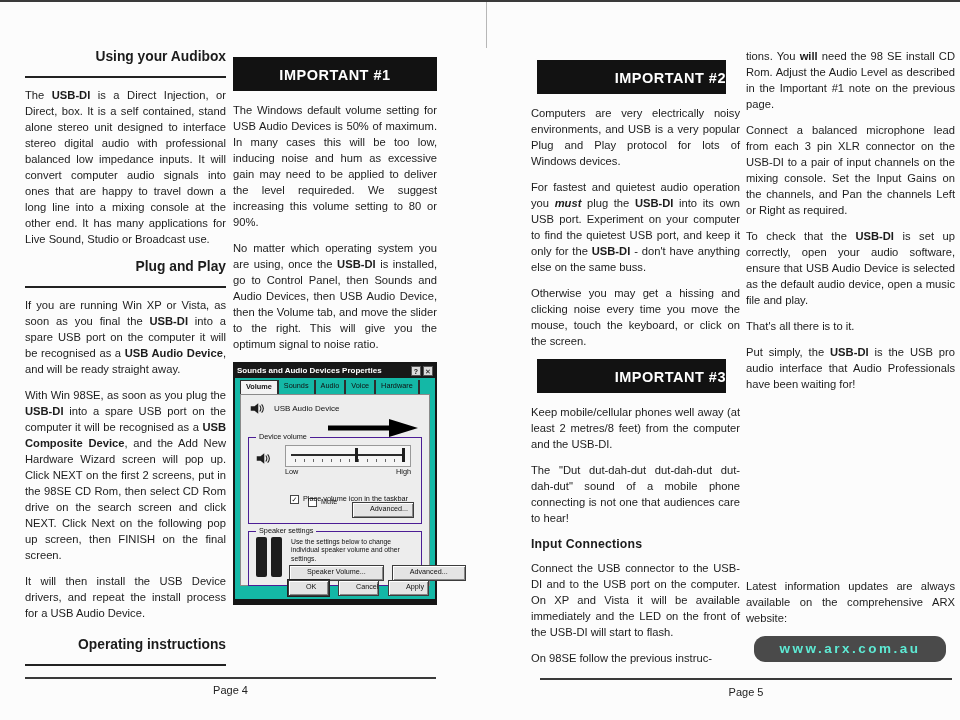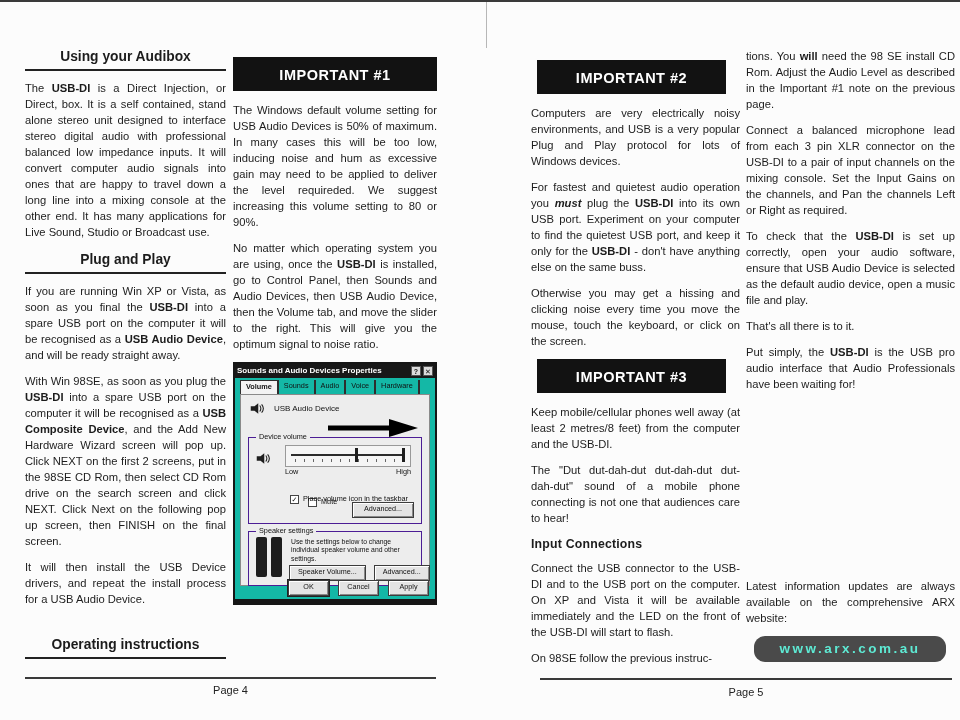--- a/index.html
+++ b/index.html
@@ -11,27 +11,27 @@
   .topline { position:absolute; left:0; top:0; width:960px; height:2px; background:#3a3a3a; }
   .pagesep { position:absolute; left:486px; top:2px; width:1px; height:46px; background:#b7b7b7; }
 
   .col { position:absolute; font-size:11.2px; line-height:1.43; text-align:justify; }
   .col p { margin:0 0 10px 0; }
   #col1 { left:25px;  top:47px; width:201px; height:625px; }
   #col2 { left:233px; top:57px; width:204px; }
   #col3 { left:531px; top:60px; width:209px; }
   #col4 { left:746px; top:48px; width:209px; height:640px; }
 
-  .rule-head { font-size:13.8px; font-weight:bold; text-align:center;
-    padding-bottom:2px; border-bottom:2.5px solid #222; margin:0 0 9px 0; }
+  .rule-head { font-size:13.8px; font-weight:bold; text-align:right;
+    padding-bottom:9px; border-bottom:2.5px solid #222; margin:0 0 9px 0; }
   .mt { margin-top:8px; }
   .sub-head { font-size:12.3px; font-weight:bold; text-align:left; margin:2px 0 7px 0; letter-spacing:.2px; }
   .banner { background:var(--banner-bg,#121212); color:#fff; font-weight:bold;
     font-size:14.5px; text-align:center; padding:8px 0 5px; margin:0 0 11px 0; letter-spacing:.5px; }
-  .banner.inset { margin:0 14px 11px 6px; }
+  .banner.inset { margin:0 14px 11px 6px;text-align:right; }
   .gap-top { margin-top:34px; }
   .op-head { position:absolute; left:0; top:588px; width:201px; }
   .bottom-group { position:absolute; left:0; top:530px; width:209px; }
   .site-pill { background:var(--pill-bg,#4a4a4a); color:#5eead4; font-weight:bold;
     font-size:13.5px; letter-spacing:2.5px; text-align:center; border-radius:11px;
     padding:3px 0 4px; width:192px; margin-left:8px; }
 
   .footrule { position:absolute; height:0; border-top:2.5px solid #3a3a3a; }
   #rule4 { left:25px;  top:677px; width:411px; }
   #rule5 { left:540px; top:678px; width:412px; }
@@ -67,21 +67,21 @@
   .slider .ticks { position:absolute; left:9px; right:9px; top:13px; height:3px;
     background:repeating-linear-gradient(90deg,#666 0 1px,transparent 1px 9px); }
   .slider .thumb { position:absolute; top:2px; width:3px; height:14px; background:#1e1e1e; }
   .slider .t1 { left:56%; } .slider .t2 { right:5px; }
   .lowhigh { position:absolute; left:36px; right:10px; top:30px; display:flex; justify-content:space-between; font-size:7.3px; }
   .cbrow { position:absolute; display:flex; align-items:center; gap:4px; font-size:7.3px; }
   #cb-mute { left:41px; top:60px;margin-left:18px; } #cb-task { left:41px; top:57px; }
   .cb { width:7px; height:7px; border:1px solid #444; background:#fff;
     font-size:7px; line-height:7px; text-align:center; font-weight:bold; box-sizing:content-box; }
   .btn { background:#e4e4e4; border:1px solid #3c3c3c; box-shadow:inset 1px 1px 0 #fff, inset -1px -1px 0 #888;
-    font-size:7.2px; text-align:center; padding:2px 8px 3px; white-space:nowrap; box-sizing:border-box; }
+    font-size:7.2px; text-align:center; padding:2px 17px 3px; white-space:nowrap; box-sizing:border-box; }
   #adv1 { position:absolute; right:7px; top:64px; width:62px; }
   #fs2 { left:7px; right:7px; top:136px; height:53px; }
   .speakers { position:absolute; left:7px; top:5px; display:flex; gap:4px; }
   .speakers i { display:block; width:11px; height:40px; background:#1d1d1d; border-radius:2px; }
   .spk-text { position:absolute; left:42px; right:5px; top:6px; font-size:6.8px; line-height:1.25; text-align:left; }
   .fs2-btns { position:absolute; left:40px; right:4px; bottom:4px; display:flex; gap:8px; }
   .fs2-btns .btn { flex:1; }
   .dlg-actions { position:absolute; right:6px; bottom:3px; display:flex; gap:9px; }
   .dlg-actions .btn { width:41px; }
   .dlg-actions .btn.ok { box-shadow:inset 1px 1px 0 #fff, inset -1px -1px 0 #888, 0 0 0 1px #222; }

